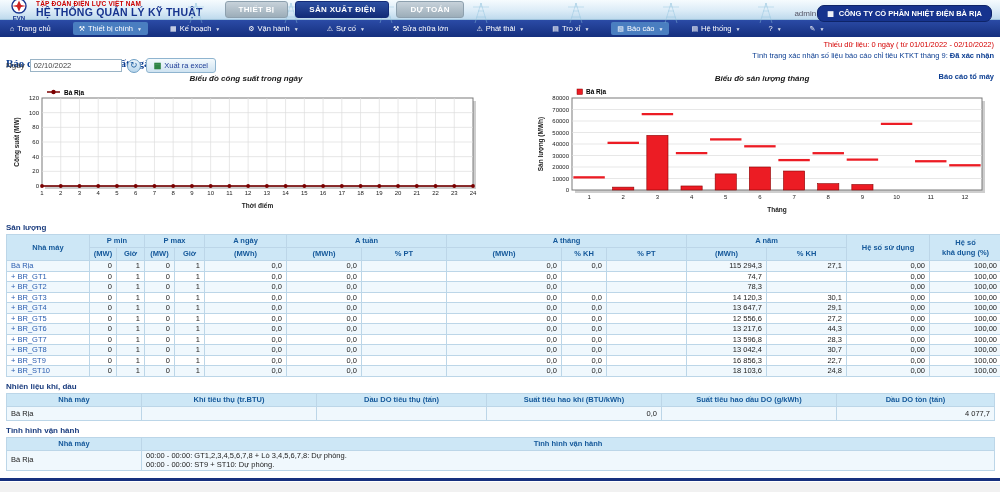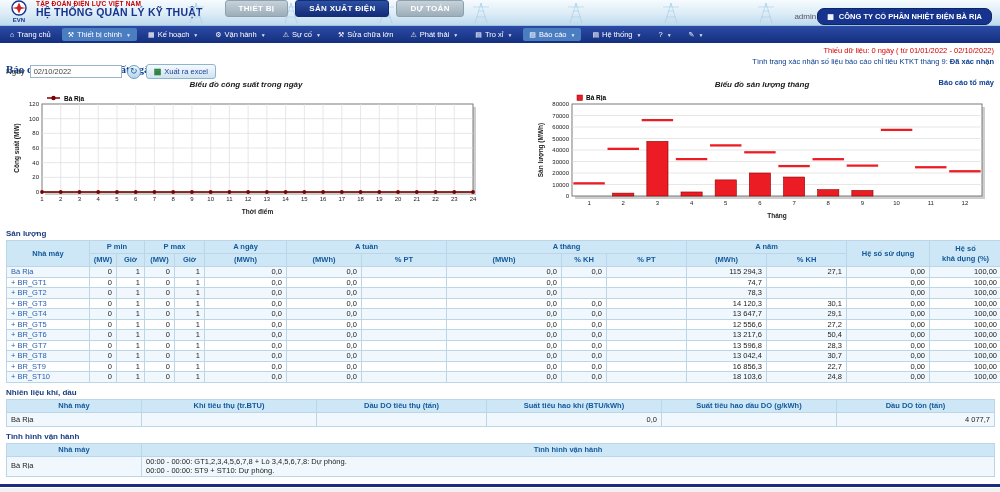--- a/index.html
+++ b/index.html
@@ -1,38 +1,38 @@
 <!DOCTYPE html>
 <html><head>
 <meta charset="utf-8">
 <style>
   * { box-sizing: border-box; margin: 0; padding: 0; }
   html,body { width:1000px; height:492px; overflow:hidden; }
   body { font-family:"Liberation Sans", sans-serif; background:#fff; position:relative; }
 
   
-  .topbar { position:relative; height:26px; background:linear-gradient(180deg,#f6fbfe 0%,#dcecf7 55%,#bfdaed 100%);
-            border-bottom:1px solid #9fc3dc; display:flex; align-items:flex-start; padding:0 8px; gap:6px; }
+  .topbar { position:relative; height:20px; background:linear-gradient(180deg,#f6fbfe 0%,#dcecf7 55%,#bfdaed 100%);
+            border-bottom:1px solid #9fc3dc; display:flex; align-items:center; padding:0 8px; gap:6px; }
   .towers-bg { position:absolute; left:170px; top:0; width:680px; height:25px; pointer-events:none; }
   .logo-svg { display:block; }
   .org-block { line-height:1.1; }
   .org  { color:#cc0000; font-size:6.5px; font-weight:bold; letter-spacing:.2px; }
   .app  { color:#16338e; font-size:10.5px; font-weight:bold; letter-spacing:.2px; }
   .module-btns { display:flex; gap:7px; margin-left:16px; position:relative; }
   .module-btn { font-size:8px; font-weight:bold; color:#fff; padding:3px 13px; border-radius:3px; border:1px solid #8da0ae;
                 background:linear-gradient(#c7d2da,#9cadb9); cursor:pointer; letter-spacing:.3px; font-family:inherit; }
   .module-btn.active { background:linear-gradient(#2d50a2,#132c78); border-color:#132c78; }
   .topbar-right { margin-left:auto; display:flex; align-items:center; gap:1px; position:relative;margin-top:8px; }
   .admin { font-size:8px; color:#556; }
   .company-btn { background:#16338e; color:#fff; font-size:7.5px; font-weight:bold; padding:3px 9px; border-radius:7px;
                  display:flex; gap:5px; align-items:center; border:1px solid #0e2468; cursor:pointer; font-family:inherit; }
   .building-icon { font-size:7px; }
 
   
-  .navbar { height:17px; background:linear-gradient(#2b4ba6,#152f7e); display:flex; align-items:center; padding:0 4px; gap:5px; }
+  .navbar { height:17px; background:linear-gradient(#2b4ba6,#152f7e); display:flex; align-items:center; padding:0 4px; gap:16px; }
   .nav-item { color:#fff; font-size:7.5px; display:flex; align-items:center; gap:3px; padding:2px 6px; border-radius:2px;
               cursor:pointer; white-space:nowrap; height:13px; }
   .nav-item.active { background:#4a7ec0; }
   .nav-icon { font-size:7px; line-height:1; }
   .caret { font-size:5px; opacity:.85; margin-left:1px; }
 
   
   .page-head { position:relative; height:37px; }
   .page-title { position:absolute; left:6px; top:20px; font-size:11px; font-weight:bold; color:#0b3d91;font-family:Liberation Serif, serif; }
   .date-row { position:absolute; left:6px; top:21px; display:flex; align-items:center; gap:5px; }
@@ -502,21 +502,21 @@
         <td class="num">1</td>
         <td class="num">0</td>
         <td class="num">1</td>
         <td class="num">0,0</td>
         <td class="num">0,0</td>
         <td class="num"></td>
         <td class="num">0,0</td>
         <td class="num">0,0</td>
         <td class="num"></td>
         <td class="num">13 217,6</td>
-        <td class="num">50,4</td>
+        <td class="num">44,3</td>
         <td class="num">0,00</td>
         <td class="num">100,00</td>
       </tr>
       <tr>
         <td class="name"><a>+ BR_GT7</a></td>
         <td class="num">0</td>
         <td class="num">1</td>
         <td class="num">0</td>
         <td class="num">1</td>
         <td class="num">0,0</td>

